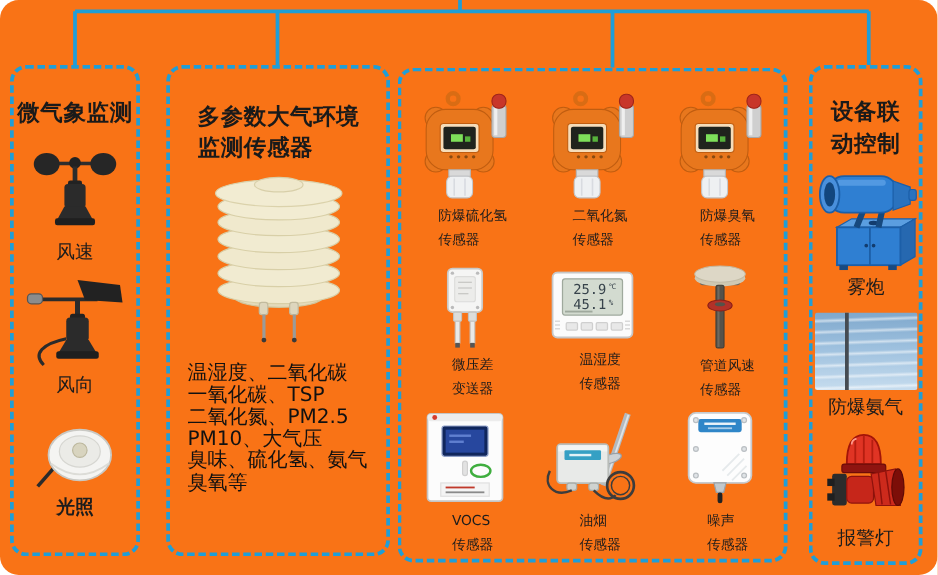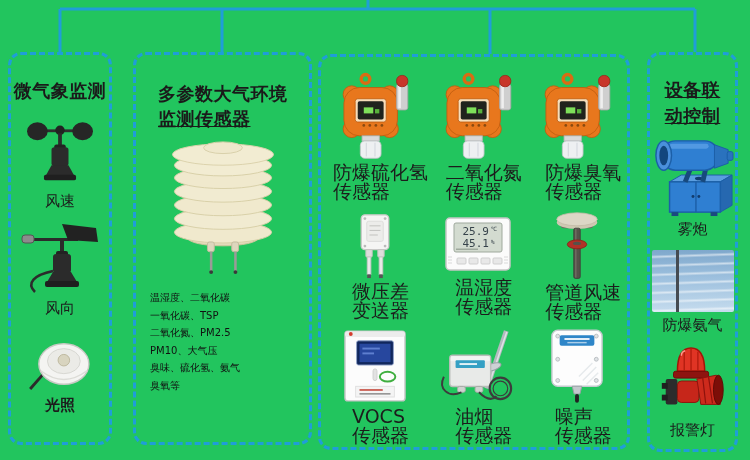--- a/index.html
+++ b/index.html
@@ -1,44 +1,44 @@
 <!DOCTYPE html>
 <html><head>
 <meta charset="utf-8">
 <style>
   html,body{margin:0;padding:0;background:#fff;}
   .canvas{
-    position:relative;width:750px;height:460px;background:#22c55e;overflow:hidden;
-    font-family:"DejaVu Sans",sans-serif;color:#1a1a1a;
+    position:relative;width:750px;height:460px;background:#f97316;overflow:hidden;
+    font-family:"DejaVu Sans",sans-serif;color:#1a1a1a;border-radius:15px;
   }
   .tree{position:absolute;left:0;top:0;}
   .box{
     position:absolute;box-sizing:border-box;
     border:3px dashed #1f9ed8;border-radius:13px;
     display:flex;flex-direction:column;align-items:center;
   }
   .box1{left:8px;top:52px;width:104px;height:393px;}
   .box2{left:133px;top:52px;width:179px;height:393px;align-items:stretch;}
   .box3{left:318px;top:54px;width:312px;height:396px;display:grid;
         grid-template-columns:1fr 1fr 1fr;grid-template-rows:146px 114px 1fr;padding-top:4px;}
   .box4{left:647px;top:52px;width:91px;height:400px;}
   .g-title{font-size:18px;font-weight:700;letter-spacing:.5px;line-height:24px;text-align:center;}
   .box1 .g-title{margin-top:24px;}
   .box2 .g-title{margin:26px 0 0 22px;text-align:left;line-height:25px;}
-  .box4 .g-title{margin-top:22px;line-height:26px;text-decoration:underline;}
+  .box4 .g-title{margin-top:22px;line-height:26px;}
   figure{margin:0;display:flex;align-items:center;justify-content:center;}
   .lbl{font-size:15px;line-height:21px;text-align:center;color:#1c1c1c;}
   .f-anemo{margin-top:16px;}
   .f-vane{margin-top:10px;}
   .f-light{margin-top:20px;}
   .f-shield{margin:8px auto 0;}
-  .param-list{margin:14px 0 0 14px;font-size:10px;line-height:17.5px;color:#111;}
+  .param-list{margin:14px 0 0 14px;font-size:16px;line-height:17.5px;color:#111;}
   .cell{display:flex;flex-direction:column;align-items:center;justify-content:flex-start;}
   .cell figure{margin-top:5px;}
-  .lbl2{margin-top:3px;font-size:19px;line-height:19px;text-align:left;width:max-content;color:#1c1c1c;margin-left:12px;}
+  .lbl2{margin-top:3px;font-size:11px;line-height:19px;text-align:left;width:max-content;color:#1c1c1c;margin-left:12px;}
   .lbl2 span{display:block;}
   .f-fog{margin-top:6px;}
   .spray{
     margin-top:10px;width:82px;height:62px;border-radius:2px;position:relative;overflow:hidden;
     background:
       repeating-linear-gradient(178deg,rgba(255,255,255,0) 0px,rgba(255,255,255,0) 5px,rgba(255,255,255,.55) 7px,rgba(255,255,255,0) 9px),
       linear-gradient(180deg,#7fa8cc 0%,#9dc0de 45%,#c6dcee 100%);
   }
   .spray .pole{position:absolute;left:24px;top:0;width:3px;height:100%;background:#454b52;}
   .f-beacon{margin-top:8px;}
@@ -95,21 +95,21 @@
         <circle cx="37" cy="22" r="6" fill="#d8d4bf" stroke="#bdb89e" stroke-width="1"></circle>
         <path d="M13 33 Q37 51 61 33" stroke="#dcdcd7" fill="none" stroke-width="1.5"></path>
       </svg>
     </figure>
     <div class="lbl mt4">光照</div>
   </section>
 
   <section class="box box2">
     <div class="g-title">
       <span style="display:block;">多参数大气环境</span>
-      <span style="display:block;text-decoration:underline;">监测传感器</span>
+      <span style="display:block;">监测传感器</span>
     </div>
 
     <figure class="f-shield">
       <svg width="124" height="136" viewBox="0 0 124 140">
         <ellipse cx="62" cy="102" rx="36" ry="8" fill="#e3dabb" stroke="#cfc59c"></ellipse>
         <ellipse cx="62" cy="96" rx="50" ry="11" fill="#f0e9cd" stroke="#d8cfa7"></ellipse>
         <ellipse cx="62" cy="82" rx="50" ry="11" fill="#f1ebd1" stroke="#d8cfa7"></ellipse>
         <ellipse cx="62" cy="68" rx="50" ry="11" fill="#f0e9cd" stroke="#d8cfa7"></ellipse>
         <ellipse cx="62" cy="54" rx="50" ry="11" fill="#f1ebd1" stroke="#d8cfa7"></ellipse>
         <ellipse cx="62" cy="40" rx="50" ry="11" fill="#f0e9cd" stroke="#d8cfa7"></ellipse>

